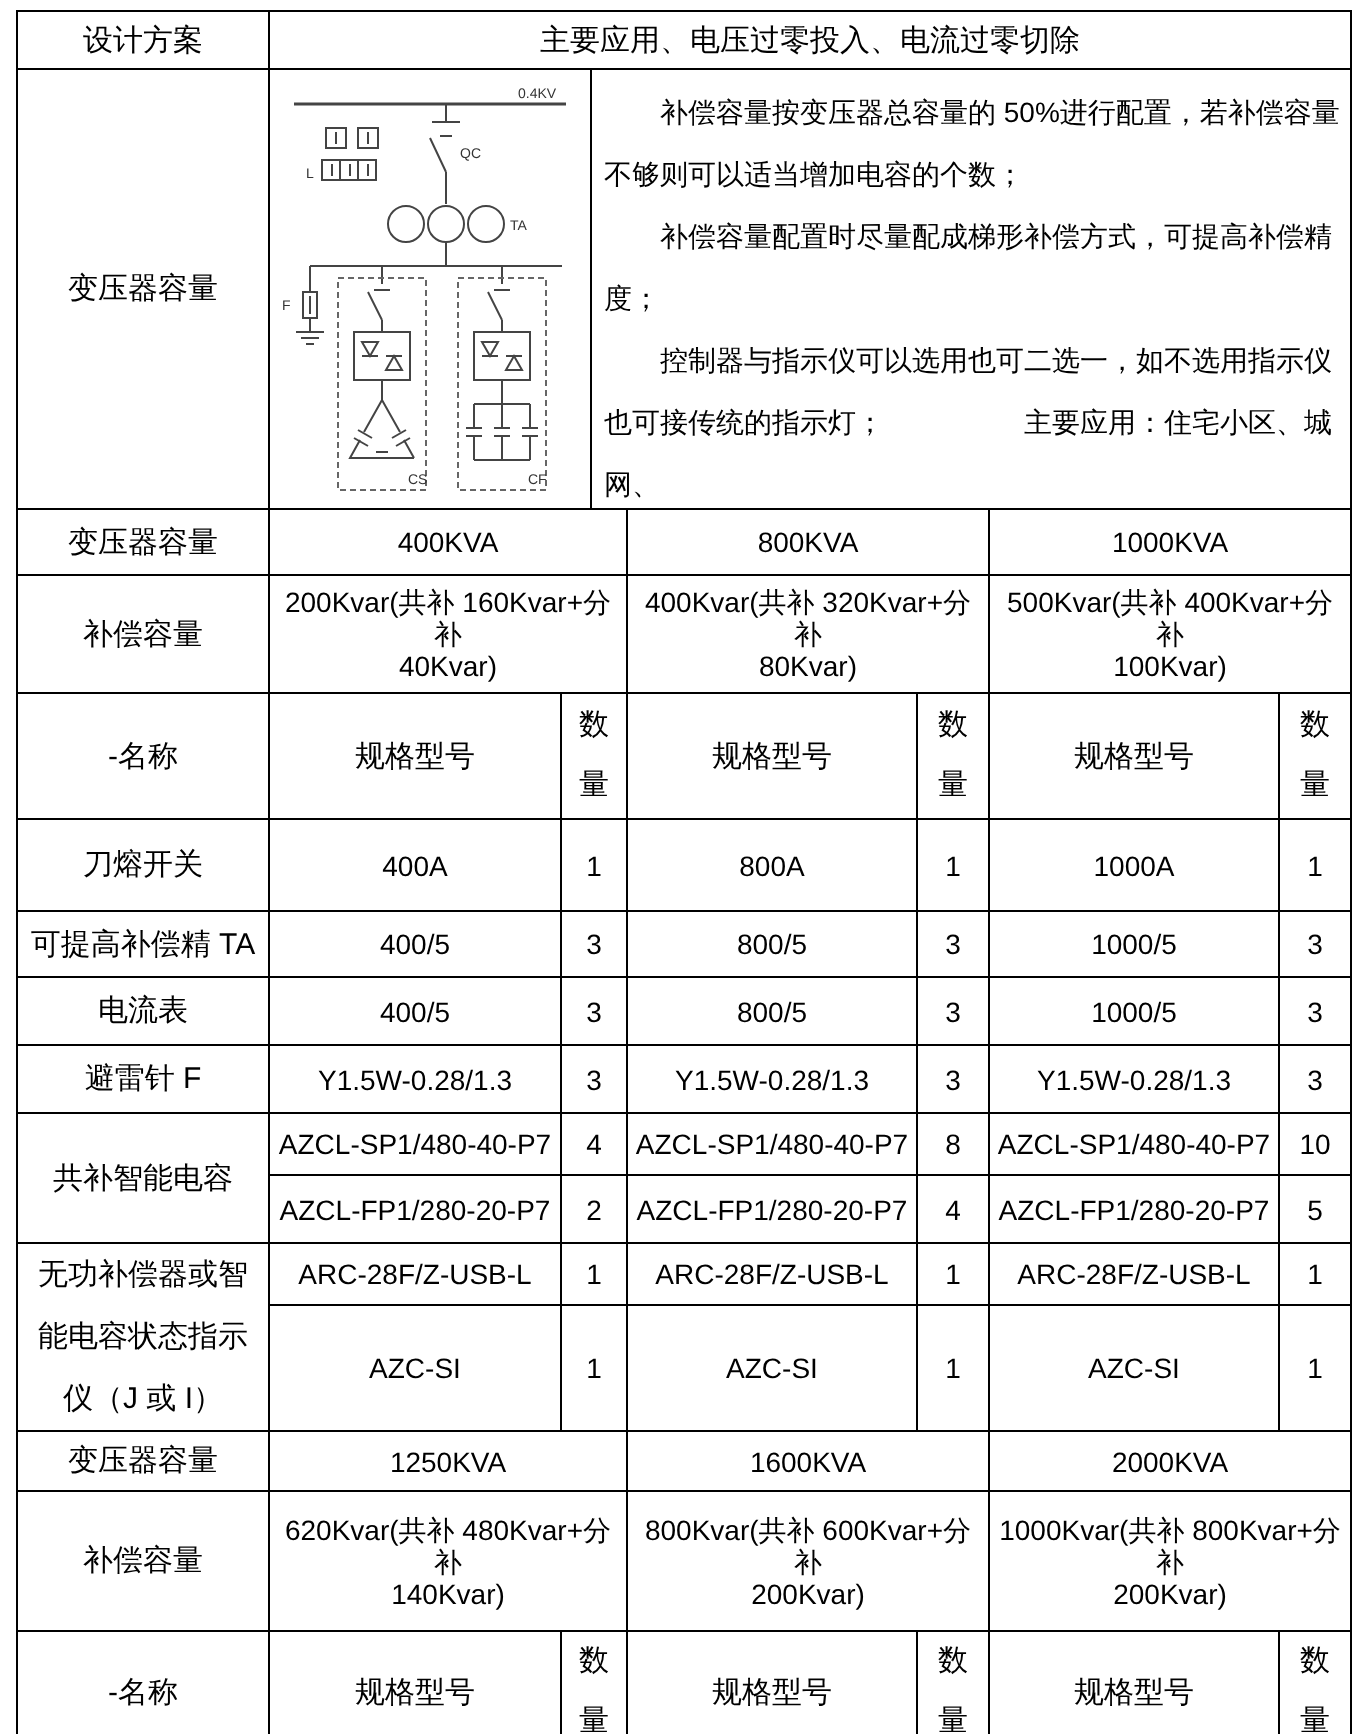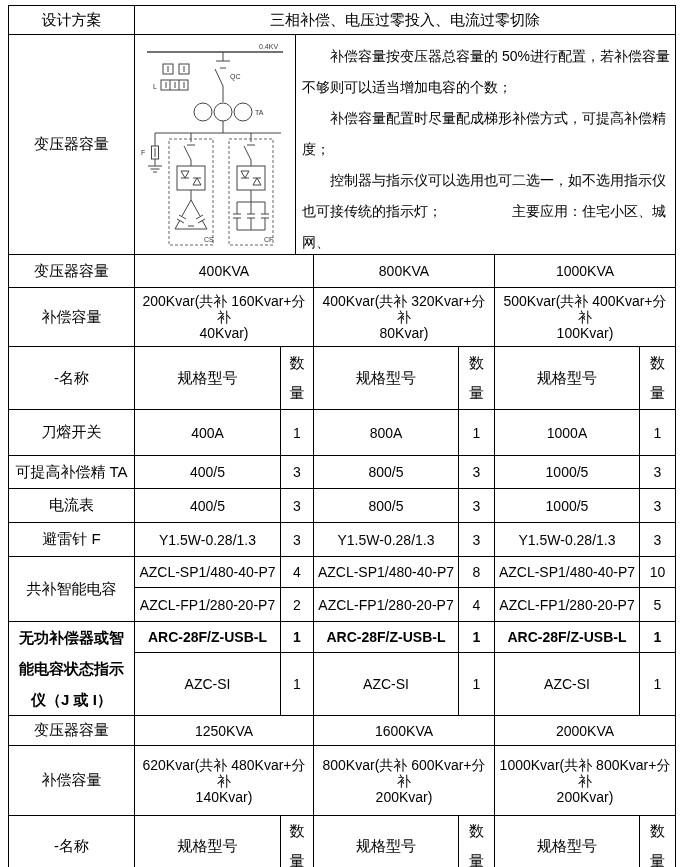--- a/index.html
+++ b/index.html
@@ -12,21 +12,21 @@
   tr.r-diagram{height:219px;}
   tr.r-trans{height:33px;}
   tr.r-comp{height:59px;}
   tr.r-head{height:63px;}
   tr.r-item1{height:46px;}
   tr.r-item2{height:33px;}
   tr.r-item3{height:34px;}
   tr.r-item4{height:34px;padding-left:28px;}
   tr.r-cap1{height:31px;}
   tr.r-cap2{height:34px;}
-  tr.r-ctl1{height:31px;font-weight:bold;}
+  tr.r-ctl1{height:31px;}
   tr.r-ctl2{height:62px;margin-left:32px;}
   tr.r-trans2{height:30px;}
   tr.r-comp2{height:70px;}
   tr.r-head2{height:60px;}
   td.comp-val{white-space:pre-line;line-height:16px;}
   td.qty-head{white-space:pre-line;line-height:30px;font-size:15px;}
   td.multiline-name{white-space:pre-line;line-height:31px;}
   td.diag-wrap-cell{padding:0;}
   .split{display:flex;width:100%;height:219px;align-items:stretch;}
   .diagbox{width:160px;border-right:1px solid #000;flex:none;display:flex;align-items:center;justify-content:center;}
@@ -49,21 +49,21 @@
         <col style="width:33px">
     <col style="width:145px">
         <col style="width:36px">
         <col style="width:145px">
         <col style="width:36px">
   </colgroup>
 
   <tbody>
         <tr class="r-design">
     <td class="cn">设计方案</td>
-    <td class="cn" colspan="6">三相补偿、电压过零投入、电流过零切除</td>
+    <td class="cn" colspan="6">主要应用、电压过零投入、电流过零切除</td>
   </tr>
 
   <tr class="r-diagram">
     <td class="cn">变压器容量</td>
     <td colspan="6" class="diag-wrap-cell">
       <div class="split">
         <div class="diagbox">
           <svg width="156" height="213" viewBox="0 0 156 213">
 
             <line class="sthick" x1="10" y1="14" x2="146" y2="14"></line>

